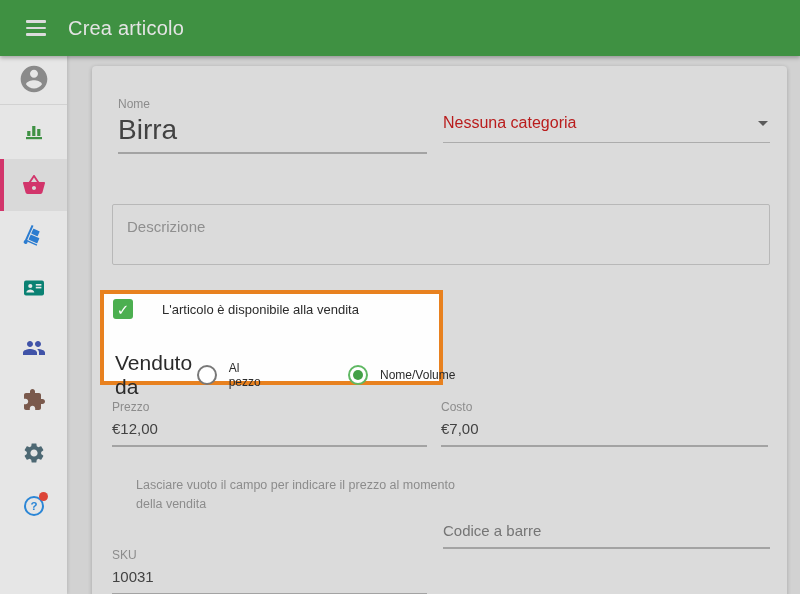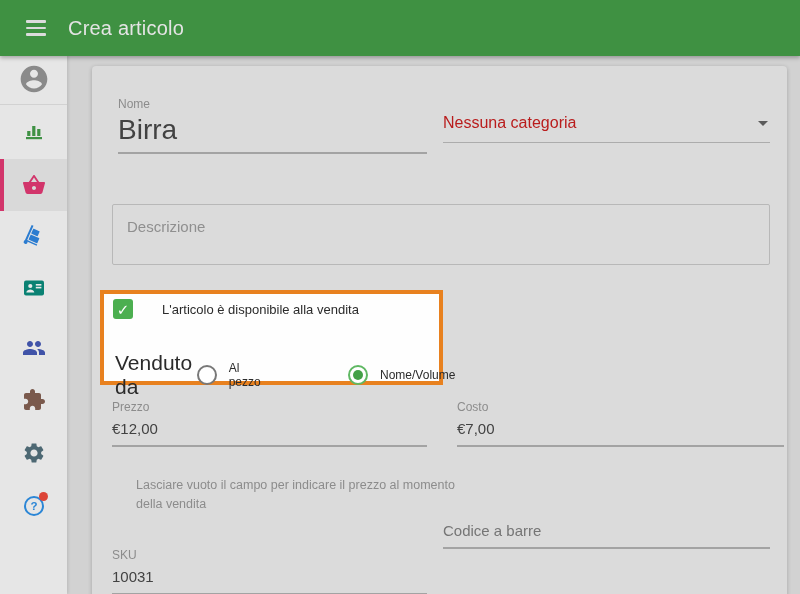--- a/index.html
+++ b/index.html
@@ -184,21 +184,21 @@
         <div class="radio selected"></div>
         <div class="radio-label">Nome/Volume</div>
       </div>
     </div>
 
     <div class="fgroup" style="left:20px; top:334px; width:315px;">
       <div class="f-label">Prezzo</div>
       <input class="std-input" type="text" value="€12,00" style="">
     </div>
 
-    <div class="fgroup" style="left:365px; top:334px; width:327px;">
+    <div class="fgroup" style="left:349px; top:334px; width:327px;">
       <div class="f-label">Costo</div>
       <input class="std-input" type="text" value="€7,00" style="">
     </div>
 
     <div class="helper">Lasciare vuoto il campo per indicare il prezzo al momento della vendita</div>
 
     <div class="fgroup" style="left:20px; top:434px; width:315px;margin-top:48px;">
       <div class="f-label">SKU</div>
       <input class="std-input" type="text" value="10031" style="">
     </div>

